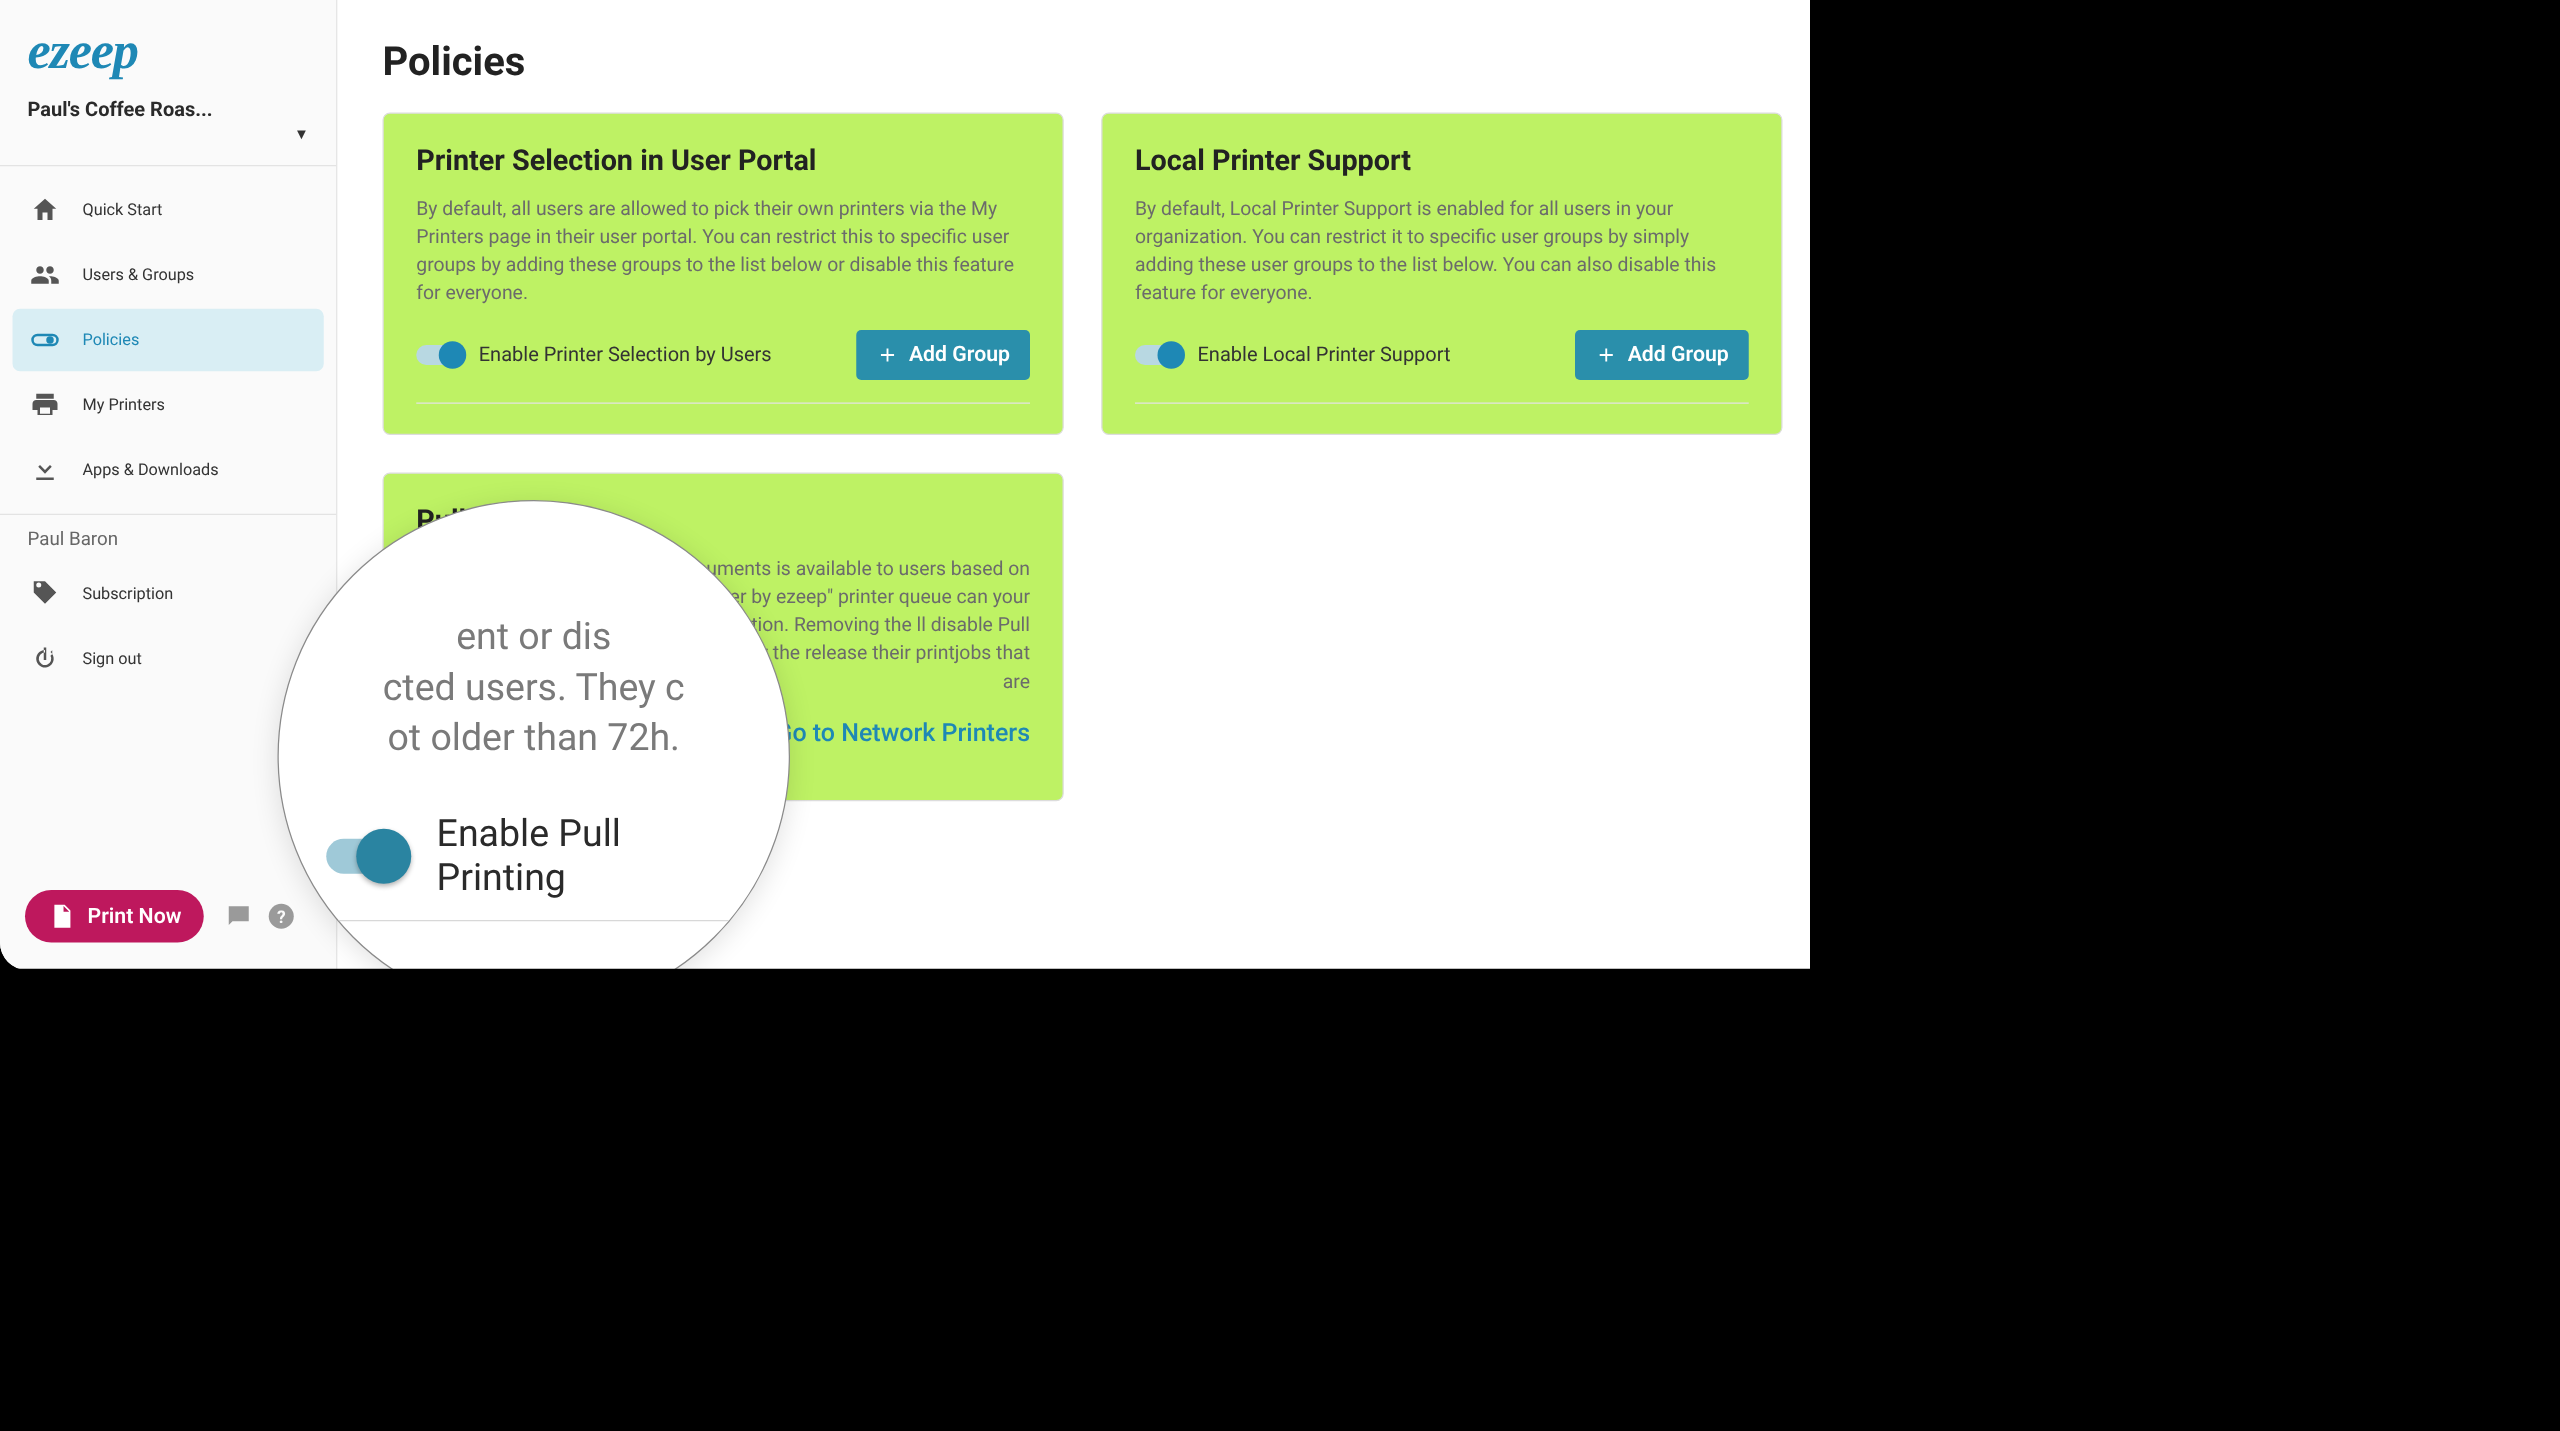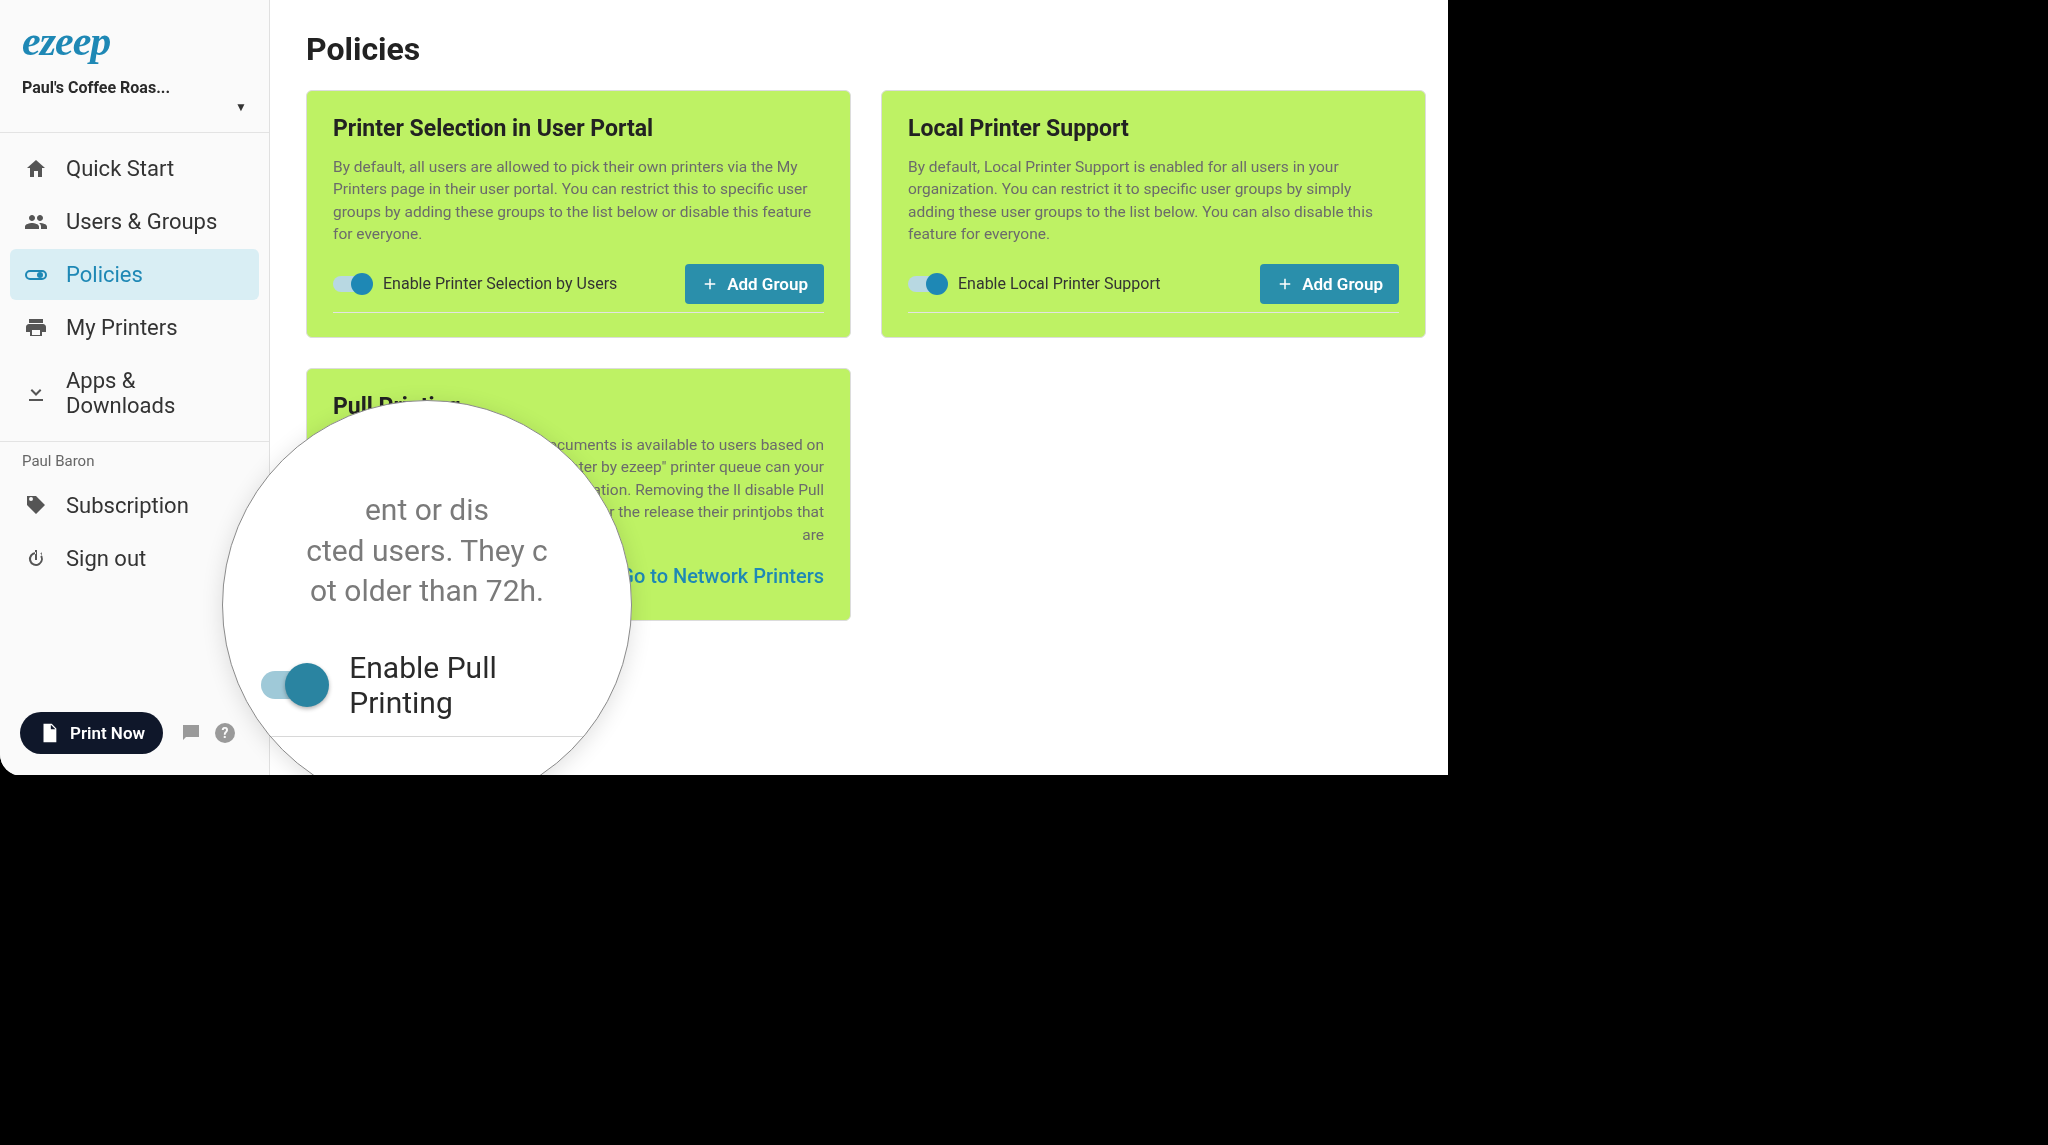--- a/index.html
+++ b/index.html
@@ -7,41 +7,41 @@
   .window { position: absolute; top:0; left:0; width: 1632px; height: 776px; background:#fafafa; border-radius: 0 0 22px 22px; overflow:hidden; display:flex; box-shadow: 0 20px 40px rgba(0,0,0,.3); }
   
   .sidebar { width: 270px; min-width:270px; background:#fafafa; border-right:1px solid #e0e0e0; display:flex; flex-direction:column; }
   .brand { padding: 20px 22px 6px; }
   .brand-logo { font-family: "Brush Script MT","Segoe Script",cursive; font-style:italic; font-weight:700; font-size:42px; color:#1e88b5; line-height:1; letter-spacing:-1px; }
   .org { padding: 10px 22px 18px; display:flex; align-items:flex-start; justify-content:space-between; }
   .org-name { font-size:16px; font-weight:700; color:#2a2a2a; max-width:210px; white-space:nowrap; overflow:hidden; text-overflow:ellipsis; }
   .org-caret { font-size:12px; color:#333; margin-top:22px; }
   .divider { height:1px; background:#e3e3e3; }
   .nav { padding: 10px 10px; display:flex; flex-direction:column; gap:2px; }
-  .nav-item { display:flex; align-items:center; gap:18px; padding:13px 14px; border-radius:6px; font-size:22px; color:#333; cursor:pointer; }
+  .nav-item { display:flex; align-items:center; gap:18px; padding:13px 14px; border-radius:6px; font-size:13px; color:#333; cursor:pointer; }
   .nav-item.active { background:#d9eef4; color:#1e88b5; }
   .nav-icon { width:24px; height:24px; display:flex; align-items:center; justify-content:center; color:#555; }
   .nav-item.active .nav-icon { color:#1e88b5; }
   .nav-icon svg { width:24px; height:24px; fill:currentColor; }
   .user-section { padding: 10px 22px 6px; font-size:15px; color:#666; }
   .nav2 { padding: 4px 10px 0; }
   .sidebar-bottom { margin-top:auto; padding:18px 20px 22px; display:flex; align-items:center; gap:16px; }
-  .print-now { display:flex; align-items:center; gap:10px; background:#0f172a; color:#fff; border:none; border-radius:22px; padding:10px 18px; font-size:17px; font-weight:600; cursor:pointer; }
+  .print-now { display:flex; align-items:center; gap:10px; background:#be185d; color:#fff; border:none; border-radius:22px; padding:10px 18px; font-size:17px; font-weight:600; cursor:pointer; }
   .print-now svg { width:22px; height:22px; fill:#fff; }
   .bottom-icons { display:flex; gap:10px; color:#9a9a9a; }
   .bot-ic { width:24px; height:24px; cursor:pointer; }
   .bot-ic svg { width:24px; height:24px; fill:currentColor; }
   
   .main { flex:1; background:#fff; padding: 30px 36px 0 36px; position:relative; overflow:hidden; }
   .page-title { font-size:32px; font-weight:700; color:#222; margin-bottom: 22px; }
   .cards { display:grid; grid-template-columns: 545px 545px; gap: 30px; align-items:start; }
   .card { border:1px solid #dcdcdc; border-radius:6px; padding: 24px 26px; background:#bef264; display:flex; flex-direction:column; }
   .card h2 { font-size:23px; font-weight:700; color:#222; margin-bottom:14px; }
   .card p { font-size:15.5px; color:#6b6b6b; line-height:1.45; margin-bottom:18px; }
-  .card-row { display:flex; align-items:center; justify-content:space-between; gap:10px; padding-bottom:8px; border-bottom:1px solid #e3e3e3; }
+  .card-row { display:flex; align-items:center; justify-content:space-between; gap:10px; padding-bottom:18px; border-bottom:1px solid #e3e3e3; }
   .row-left { display:flex; align-items:center; gap:14px; }
   .toggle { position:relative; width:36px; height:16px; background:#b8d8e2; border-radius:10px; cursor:pointer; }
   .toggle::after { content:""; position:absolute; right:-4px; top:-3px; width:22px; height:22px; background:#1e88b5; border-radius:50%; }
   .toggle-label { font-size:16px; color:#333; }
   .addbtn { display:flex; align-items:center; gap:8px; background:#2a8fab; color:#fff; border:none; border-radius:4px; padding:10px 16px; font-size:17px; font-weight:600; cursor:pointer; }
   .addbtn svg{width:18px;height:18px;fill:#fff;}
   .link { color:#1e88b5; font-size:20px; font-weight:500; text-decoration:none; cursor:pointer; }
   .card-pull { width:545px; }
   .card-pull .card-row { border-bottom:none;}
   

